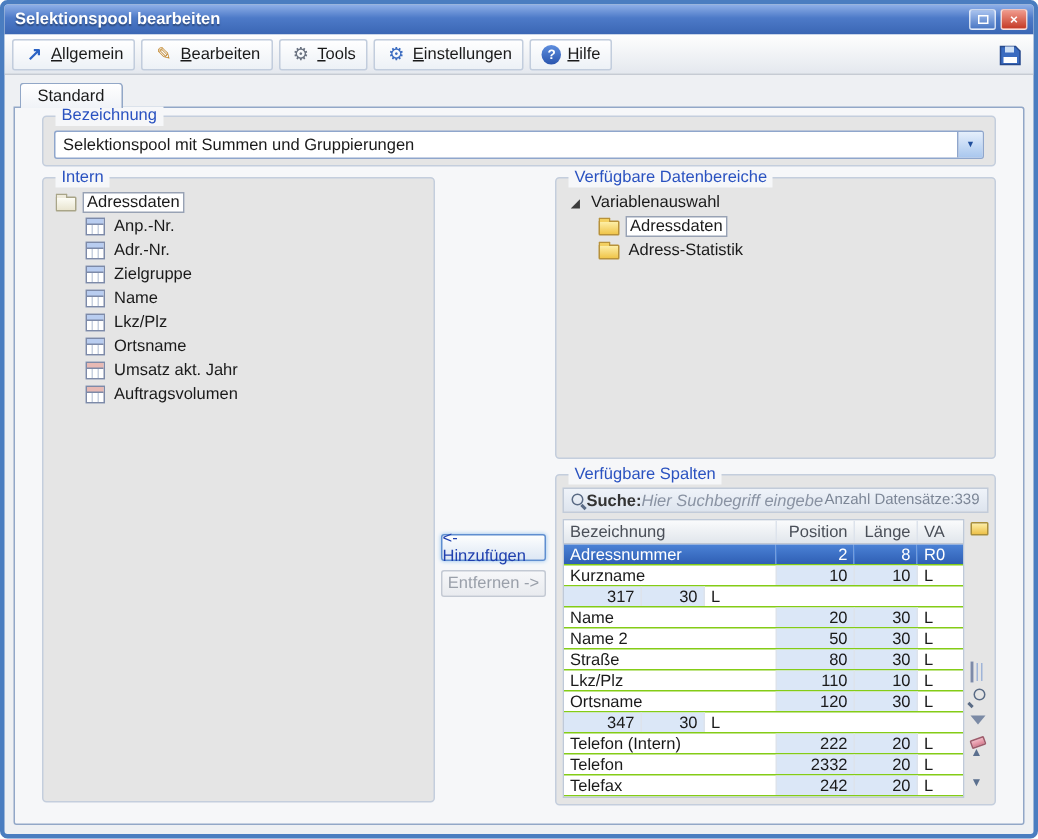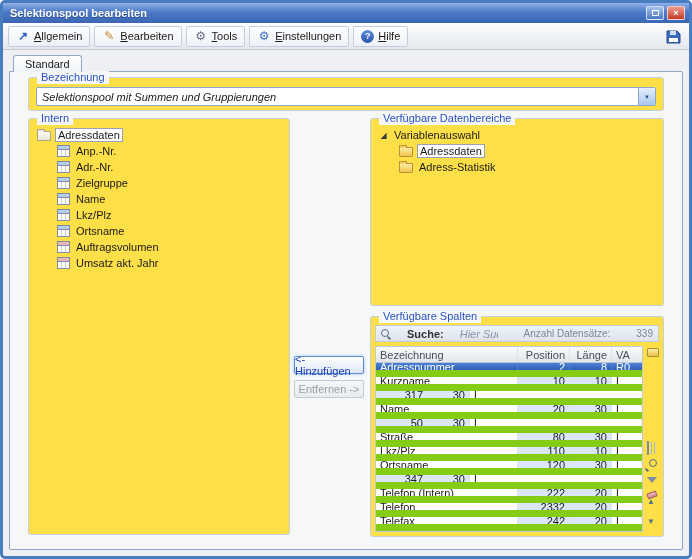--- a/index.html
+++ b/index.html
@@ -41,31 +41,31 @@
 
   
   .tabstrip { height:21px; padding:4px 10px 0; display:flex; flex:0 0 auto; }
   .tab { border:1px solid #92a7c7; border-bottom:none; border-radius:3px 3px 0 0;
          background:linear-gradient(#ffffff,#f0f3f7); padding:2px 11px 0; position:relative;
          top:1px; z-index:2; }
   .tabpage { flex:1; margin:0 6px 6px; border:1px solid #92a7c7; background:#f6f7f9;
              position:relative; border-radius:0 2px 2px 2px; }
 
   
-  .group { position:absolute; border:1px solid #c4cedd; border-radius:3px; background:#fde047; }
+  .group { position:absolute; border:1px solid #c4cedd; border-radius:3px; background:#e5e5e5; }
   .glabel { position:absolute; top:-7px; left:8px; padding:0 4px; background:#f6f7f9;
             color:#2a52c0; line-height:13px; white-space:nowrap; }
   .g-bez  { left:18px; right:18px; top:5px;  height:34px; }
   .g-spal { left:18px; width:262px; top:46px; bottom:14px; }
   .g-dat  { left:360px; right:18px; top:46px; height:188px; }
   .g-vs   { left:360px; right:18px; top:244px; bottom:12px; }
 
   
   .combo { position:absolute; left:7px; right:7px; top:9px; height:19px; border:1px solid #8fa6cc;
-           background:#fff; display:flex; align-items:stretch; border-radius:2px;font-style:italic; }
+           background:#fff; display:flex; align-items:stretch; border-radius:2px; }
   .ctext { flex:1; display:flex; align-items:center; padding:0 5px; white-space:nowrap; overflow:hidden; }
   .cbtn { width:17px; border-left:1px solid #8fa6cc; background:linear-gradient(#e5effc,#a9c7ee);
           display:flex; align-items:center; justify-content:center; color:#1f4e9c; font-size:6px; }
 
   
   .tree { position:absolute; left:8px; right:6px; top:8px; bottom:6px; overflow:hidden; }
   .trow { display:flex; align-items:center; height:16px; gap:4px; white-space:nowrap; }
   .indent1 { padding-left:20px; }
   .tlabel { padding:0 2px; }
   .boxed { border:1px solid #98a2b4; background:#fff; }
@@ -91,43 +91,43 @@
   .midbtn { position:absolute; left:284px; width:70px; height:18px; border-radius:2px;
             display:flex; align-items:center; justify-content:center; font-size:11px; }
   .midbtn.add { top:284px; color:#1f3fae; border:1px solid #5f8ed0;
             background:linear-gradient(#fdfefe,#dde7f4); box-shadow:0 0 3px #8fc0ef; }
   .midbtn.remove { top:308px; color:#9aa0aa; border:1px solid #c3c9d3;
             background:linear-gradient(#f6f7f9,#e9ebef); }
 
   
   .searchbar { position:absolute; left:4px; right:4px; top:8px; height:17px;
                background:linear-gradient(#eff3f9,#dde4ee); border:1px solid #c2cbd9;
-               display:flex; align-items:center; gap:16px; padding:0 5px; }
+               display:flex; align-items:center; gap:0; padding:0 5px; }
   .icon-mag { width:10px; height:10px; position:relative; flex:0 0 auto; }
   .icon-mag::before { content:""; position:absolute; width:6px; height:6px;
                border:1.5px solid #5a6b85; border-radius:50%; left:0; top:0; }
   .icon-mag::after { content:""; position:absolute; width:4px; height:2px; background:#5a6b85;
                transform:rotate(45deg); right:0; bottom:0; }
   .slabel { font-weight:bold; color:#333; }
   .sinput { flex:1; border:none; background:transparent; font:italic 11px "Liberation Sans",sans-serif;
             color:#8a93a3; outline:none; min-width:10px; }
   .sinput::placeholder { font-style:italic; color:#8a93a3; }
-  .scount { color:#7c8696; font-size:10px; white-space:nowrap;margin-left:10px; }
+  .scount { color:#7c8696; font-size:10px; white-space:nowrap; }
 
   .grid { position:absolute; left:4px; right:20px; top:29px; bottom:4px; border:1px solid #bfc9d8;
           background:#fff; display:flex; flex-direction:column; overflow:hidden; }
   .ghead { display:flex; height:16px; flex:0 0 auto; background:linear-gradient(#fafbfc,#e1e6ec);
            border-bottom:1px solid #bfc6d2; color:#4a4f58; }
   .gcell { padding:0 4px; display:flex; align-items:center; border-right:1px solid #dde3ec;
            overflow:hidden; white-space:nowrap; }
   .c-name { flex:1; }
   .c-pos { width:52px; justify-content:flex-end; }
   .c-len { width:42px; justify-content:flex-end; }
   .c-va  { width:30px; border-right:none; }
-  .grow { display:flex; height:14px; flex:0 0 auto; border-bottom:7px solid #84cc16; }
+  .grow { display:flex; height:14px; flex:0 0 auto; border-bottom:1px solid #84cc16; }
   .grow .c-pos, .grow .c-len { background:#dbe7f7; }
   .grow.selected .gcell { background:linear-gradient(#4b82d6,#2f5fb4); color:#fff;
            border-right-color:#4b82d6; }
 
   .sidestrip { position:absolute; right:2px; top:29px; bottom:4px; width:16px; }
   .sicon { position:absolute; left:2px; color:#5b708f; }
   .icon-openfolder { width:12px; height:9px; background:linear-gradient(#fdeea6,#edc14a);
            border:1px solid #a98f3c; border-radius:1px; }
   .icon-cols { width:11px; height:10px; border:1px solid #7d8aa8; background:#fff;
            position:relative; }
@@ -232,25 +232,25 @@
         <div class="trow indent1">
           <span class="icon-table"></span>
           <span class="tlabel">Lkz/Plz</span>
         </div>
         <div class="trow indent1">
           <span class="icon-table"></span>
           <span class="tlabel">Ortsname</span>
         </div>
         <div class="trow indent1">
           <span class="icon-table sum"></span>
+          <span class="tlabel">Umsatz akt. Jahr</span>
+        </div>
+        <div class="trow indent1">
+          <span class="icon-table sum"></span>
           <span class="tlabel">Auftragsvolumen</span>
-        </div>
-        <div class="trow indent1">
-          <span class="icon-table sum"></span>
-          <span class="tlabel">Umsatz akt. Jahr</span>
         </div>
       </div>
     </div>
 
     <div class="midbtn add">&lt;- Hinzufügen</div>
     <div class="midbtn remove">Entfernen -&gt;</div>
 
     <div class="group g-dat">
       <span class="glabel">Verfügbare Datenbereiche</span>
       <div class="tree">
@@ -305,20 +305,21 @@
           <div class="gcell c-len">30</div>
           <div class="gcell c-va">L</div>
         </div>
         <div class="grow">
           <div class="gcell c-name">Name</div>
           <div class="gcell c-pos">20</div>
           <div class="gcell c-len">30</div>
           <div class="gcell c-va">L</div>
         </div>
         <div class="grow">
+          <div class="gcell c-name">Name 2</div>
           <div class="gcell c-pos">50</div>
           <div class="gcell c-len">30</div>
           <div class="gcell c-va">L</div>
         </div>
         <div class="grow">
           <div class="gcell c-name">Straße</div>
           <div class="gcell c-pos">80</div>
           <div class="gcell c-len">30</div>
           <div class="gcell c-va">L</div>
         </div>

